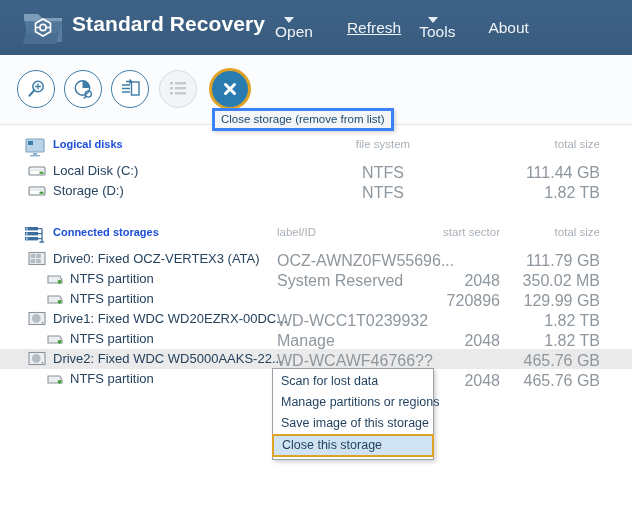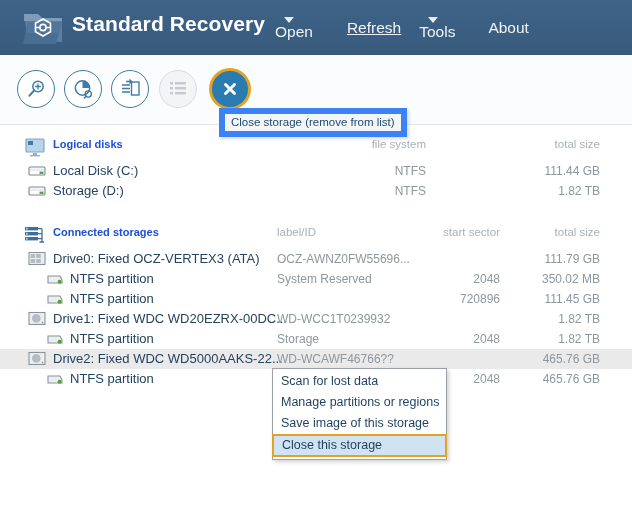--- a/index.html
+++ b/index.html
@@ -106,24 +106,24 @@
     left: 209px;
     top: 68px;
     width: 42px; height: 42px;
     border: 3px solid #e0a326;
     background: #2a7bb0;
   }
   .tb-btn svg { display: block; }
 
   .tooltip {
     position: absolute;
-    left: 219px; top: 108px;
+    left: 212px; top: 108px;
     padding: 2px 6px 3px 6px;
     background: #f4f5f6;
-    border: 6px solid #3b82f6;
+    border: 3px solid #3b82f6;
     font-size: 11.5px;
     color: #1b4a73;
     white-space: nowrap;
     box-shadow: 2px 2px 3px rgba(0,0,0,0.14);
     z-index: 40;
   }
 
   
   .content {
     position: absolute;
@@ -168,46 +168,46 @@
     width: 18px; height: 15px;
   }
   .row-label {
     position: absolute;
     font-size: 13px;
     color: #25425f;
     white-space: nowrap;
   }
   .cell {
     position: absolute;
-    font-size: 12px;
+    font-size: 16px;
     color: #8e969e;
     white-space: nowrap;
   }
 
   
   .lvl-disk  .row-icon { left: 28px; }
   .lvl-disk  .row-label{ left: 53px; top: 2px; }
   .lvl-drive .row-icon { left: 28px; }
   .lvl-drive .row-label{ left: 53px; top: 2px; }
   .lvl-part  .row-icon { left: 46px; }
   .lvl-part  .row-label{ left: 70px; top: 2px; }
 
-  .c-fs     { left: 340px; width: 86px; text-align: right; top: 3px; }
+  .c-fs     { left: 340px; width: 86px; text-align: center; top: 3px; }
   .c-total  { left: 500px; width: 100px; text-align: right; top: 3px; }
   .c-label  { left: 277px; top: 3px; }
   .c-start  { left: 400px; width: 100px; text-align: right; top: 3px; }
 
   .spacer-lg { height: 22px; }
   .spacer-sm { height: 9px; }
 
   
   .ctx {
     position: absolute;
     left: 272px; top: 368px;
-    width: 175px;
+    width: 162px;
     background: #ffffff;
     border: 1px solid #9aa1a8;
     box-shadow: 2px 2px 4px rgba(0,0,0,0.18);
     padding: 2px 0 2px 0;
     z-index: 60;
   }
   .ctx-item {
     height: 21px;
     line-height: 21px;
     padding-left: 8px;
@@ -406,21 +406,21 @@
     <div class="row lvl-part">
       <span class="row-icon">
         <svg width="18" height="15" viewBox="0 0 18 15">
           <path d="M2,5 L14,5 L16,9 L16,12 L2,12 Z" fill="#eceff2" stroke="#8b949d" stroke-width="1.1"></path>
           <circle cx="13.6" cy="10.8" r="2" fill="#4aa33e"></circle>
         </svg>
       </span>
       <span class="row-label">NTFS partition</span>
       <span class="cell c-label"></span>
       <span class="cell c-start">720896</span>
-      <span class="cell c-total">111.45 GB</span>
+      <span class="cell c-total">129.99 GB</span>
     </div>
 
     <div class="row lvl-drive">
       <span class="row-icon">
         <svg width="18" height="15" viewBox="0 0 18 15">
           <rect x="1" y="1.5" width="16" height="12" fill="#eceff2" stroke="#8b949d" stroke-width="1.1"></rect>
           <circle cx="8.3" cy="7.4" r="4.3" fill="#b5bcc3"></circle>
           <circle cx="14.5" cy="11.6" r="0.9" fill="#8b949d"></circle>
         </svg>
       </span>
@@ -431,21 +431,21 @@
     </div>
 
     <div class="row lvl-part">
       <span class="row-icon">
         <svg width="18" height="15" viewBox="0 0 18 15">
           <path d="M2,5 L14,5 L16,9 L16,12 L2,12 Z" fill="#eceff2" stroke="#8b949d" stroke-width="1.1"></path>
           <circle cx="13.6" cy="10.8" r="2" fill="#4aa33e"></circle>
         </svg>
       </span>
       <span class="row-label">NTFS partition</span>
-      <span class="cell c-label">Storage</span>
+      <span class="cell c-label">Manage</span>
       <span class="cell c-start">2048</span>
       <span class="cell c-total">1.82 TB</span>
     </div>
 
     <div class="row lvl-drive selected">
       <span class="row-icon">
         <svg width="18" height="15" viewBox="0 0 18 15">
           <rect x="1" y="1.5" width="16" height="12" fill="#eceff2" stroke="#8b949d" stroke-width="1.1"></rect>
           <circle cx="8.3" cy="7.4" r="4.3" fill="#b5bcc3"></circle>
           <circle cx="14.5" cy="11.6" r="0.9" fill="#8b949d"></circle>

